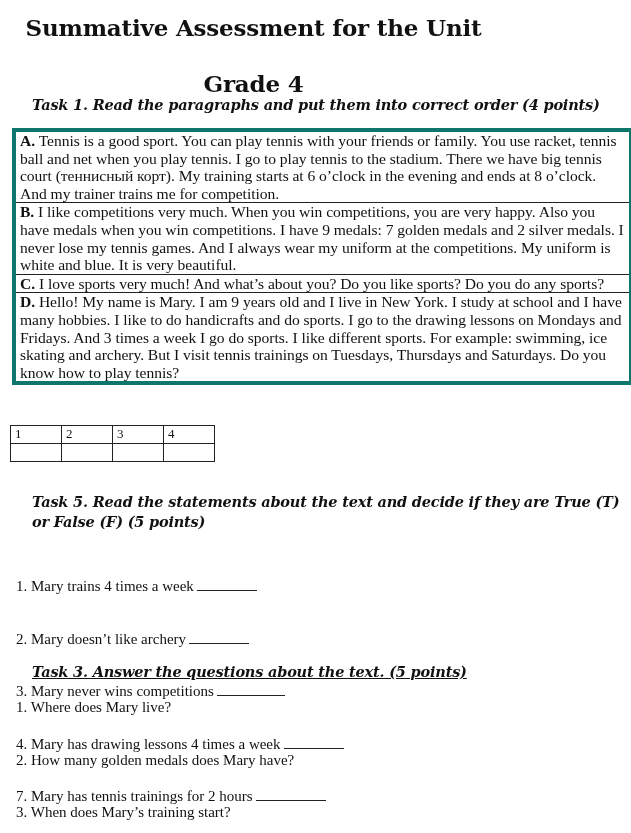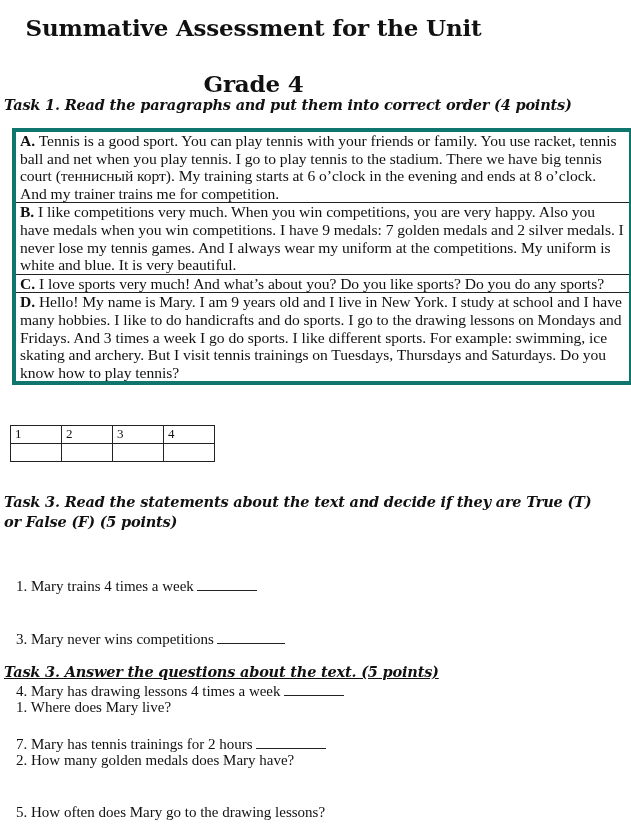--- a/index.html
+++ b/index.html
@@ -7,21 +7,21 @@
     width: 631px; height: 833px; position: relative; overflow: hidden;
     font-family: "DejaVu Serif", "Liberation Serif", serif; color: #111;
   }
   .title {
     position: absolute; left: 0; width: 507px; text-align: center;
     font-weight: bold; font-size: 23px; line-height: 28px; letter-spacing: -0.2px;
   }
   .title.l1 { top: 14px; }
   .title.l2 { top: 54px; margin-top: 16px; }
   .task-head {
-    position: absolute; left: 4px; font-weight: bold; font-style: italic;
+    position: absolute; left: 32px; font-weight: bold; font-style: italic;
     font-size: 14.5px; line-height: 20px; letter-spacing: -0.2px;
   }
   .para-table {
     position: absolute; left: 12px; top: 128px; width: 613px;
     border: 4px solid #0f766e; border-collapse: collapse;
   }
   .para {
     border-bottom: 1px solid #222; padding: 0 4px 0 4px;
     font-family: "Liberation Serif", "DejaVu Serif", serif;
     font-size: 15.6px; line-height: 17.6px; letter-spacing: -0.05px;
@@ -69,30 +69,32 @@
   <tr>
     <td></td>
     <td></td>
     <td></td>
     <td></td>
   </tr>
 </tbody>
   </table>
 
 <div class="task-head" style="top:492px;">
-  <div>Task 3. Read the statements about the text and decide if they are True (T)</div>
+  <div>Task 5. Read the statements about the text and decide if they are True (T)</div>
   <div>or False (F) (5 points)</div>
 </div>
 
 <div class="list" style="top:543px;">
   <div><span>1. Mary trains 4 times a week</span><span class="blank" style="width:60px"></span></div>
+  <div><span>2. Mary doesn’t like archery</span><span class="blank" style="width:60px"></span></div>
   <div><span>3. Mary never wins competitions</span><span class="blank" style="width:68px"></span></div>
   <div><span>4. Mary has drawing lessons 4 times a week</span><span class="blank" style="width:60px"></span></div>
   <div><span>7. Mary has tennis trainings for 2 hours</span><span class="blank" style="width:70px"></span></div>
 </div>
 
 <div class="task-head" style="top:662px;text-decoration:underline;">Task 3. Answer the questions about the text. (5 points)</div>
 
 <div class="list" style="top:664px;">
   <div>1. Where does Mary live?</div>
   <div>2. How many golden medals does Mary have?</div>
+  <div>3. When does Mary’s training start?</div>
   <div>5. How often does Mary go to the drawing lessons?</div>
 </div>
 
 </body></html>

